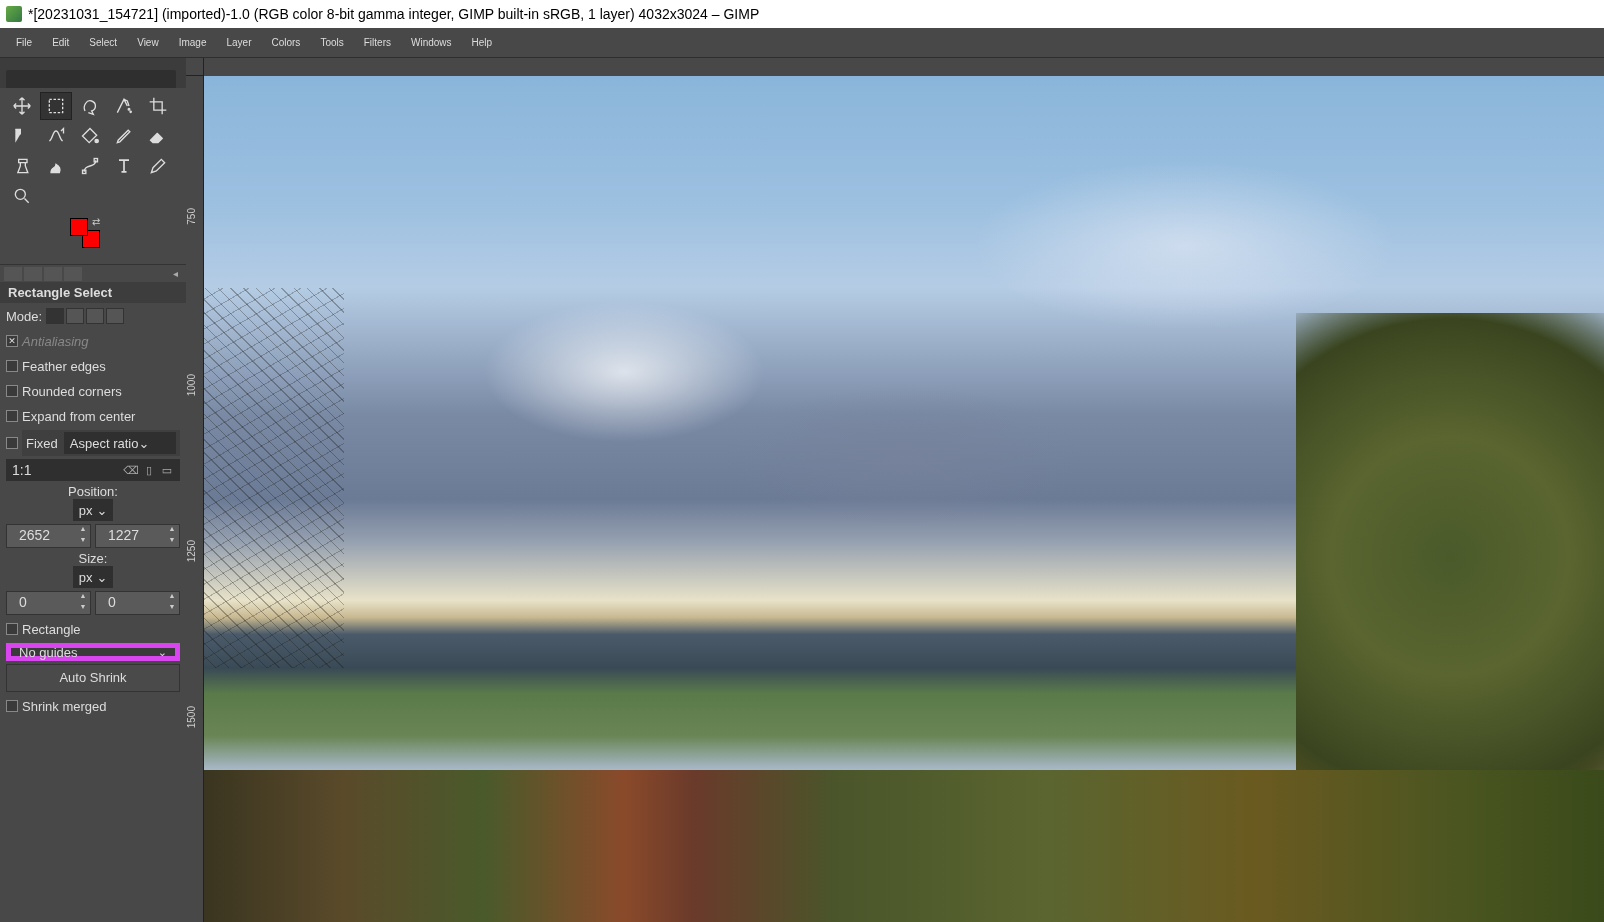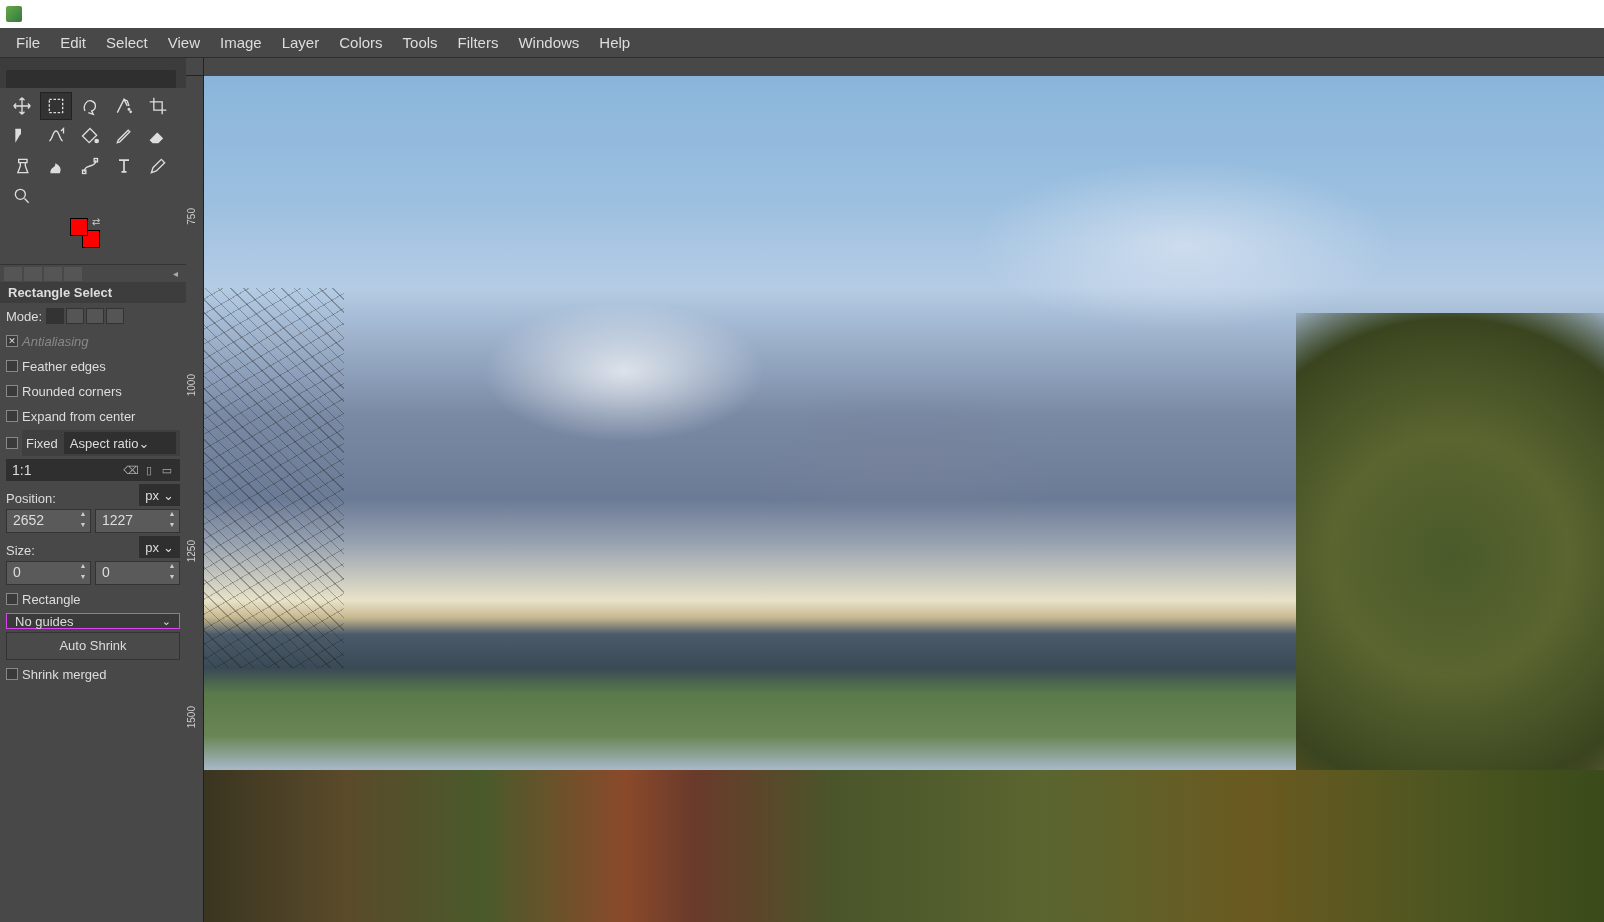--- a/index.html
+++ b/index.html
@@ -2,21 +2,21 @@
 <html><head>
 <meta charset="utf-8">
 <style>
 * { box-sizing: border-box; margin: 0; padding: 0; font-family: "Segoe UI", sans-serif; user-select: none; }
 body { background: #484848; color: #ddd; width: 1604px; height: 922px; overflow: hidden; font-size: 13px; }
 
 .titlebar { background: #fff; color: #000; height: 28px; display: flex; align-items: center; padding: 0 6px; font-size: 14px; gap: 6px; }
 .titlebar .logo { width: 16px; height: 16px; background: linear-gradient(135deg,#6a4,#374); border-radius: 2px; }
 
 .menubar { background: #484848; height: 30px; display: flex; align-items: center; padding: 0 6px; gap: 0; border-bottom: 1px solid #2e2e2e; }
-.menubar .mi { padding: 4px 10px; font-size: 15px; cursor: default; }
+.menubar .mi { padding: 4px 10px; font-size: 10px; cursor: default; }
 
 .main { display: flex; height: calc(100% - 58px); }
 
 .sidebar { width: 186px; background: #484848; display: flex; flex-direction: column; }
 
 .tab-row { height: 30px; display: flex; align-items: flex-end; background: #3c3c3c; padding-left: 6px; gap:4px;}
 .tab-blank { width: 170px; height: 18px; background: #2f2f2f; border-radius: 2px 2px 0 0;}
 
 .toolbox { padding: 4px 6px; display: grid; grid-template-columns: repeat(5, 32px); gap: 2px; }
 .tool { width: 32px; height: 28px; display: flex; align-items: center; justify-content: center; }
@@ -44,31 +44,31 @@
 .mode-btns .m { width:18px; height:16px; background:#555; border:1px solid #333; }
 .mode-btns .m.on { background:#333; }
 
 .fixed-row { display:flex; align-items:center; gap:6px; background:#3f3f3f; padding:2px 4px;}
 .fixed-row .sel-box { flex:1; display:flex; align-items:center; justify-content:flex-start; background:#2f2f2f; padding:2px 6px; height:22px;}
 
 .ratio-row { display:flex; align-items:center; gap:4px; background:#2f2f2f; padding:3px 6px; }
 .ratio-row .val { flex:1; font-size:14px; }
 .ratio-row .ic { width:14px; height:14px; color:#aaa; font-size:11px; display:flex; align-items:center; justify-content:center;}
 
-.label-unit { display:flex; align-items:flex-end; gap:21px; }
+.label-unit { display:flex; align-items:center; gap:0;flex-direction:column; }
 .label-unit .lbl { flex:1; }
 .unit-sel { display:flex; align-items:center; background:#2f2f2f; padding:2px 6px; gap:4px; height:22px;}
 
 .spin-pair { display:flex; gap:4px; }
 .spin { flex:1; display:flex; background:#5a5a5a; height:24px; border:1px solid #333;}
-.spin .v { flex:1; padding:2px 6px; font-size:14px; }
+.spin .v { flex:1; padding:2px 12px; font-size:14px; }
 .spin .ar { width:14px; display:flex; flex-direction:column; }
 .spin .ar div { flex:1; font-size:7px; text-align:center; line-height:1; color:#ccc;}
 
-.dropdown { background:#3a3a3a; border:1px solid #d946ef; padding:4px 8px; display:flex; align-items:center; height:16px;}
+.dropdown { background:#3a3a3a; border:5px solid #d946ef; padding:4px 8px; display:flex; align-items:center; height:16px;}
 .dropdown .txt { flex:1; }
 .dropdown .chev { font-size:11px; }
 
 .btn { background:#4a4a4a; border:1px solid #333; text-align:center; padding:5px; height:28px;}
 
 .canvas-area { flex:1; position:relative; background:#484848; overflow:hidden;}
 .ruler-h { position:absolute; left:18px; top:0; right:0; height:18px; background:#484848; border-bottom:1px solid #222; display:flex; }
 .ruler-h .tick-area { position:relative; flex:1; overflow:hidden;}
 .ruler-h .major { position:absolute; top:0; font-size:10px; color:#ccc; white-space:nowrap;}
 .ruler-v { position:absolute; left:0; top:18px; bottom:0; width:18px; background:#484848; border-right:1px solid #222;}
@@ -105,20 +105,21 @@
     #4a552a 45%, #5a6530 60%, #6a5a20 75%, #4a5520 90%, #3a4a1a 100%);
 }
 
 .ruler-corner { position:absolute; left:0; top:0; width:18px; height:18px; background:#484848; border-right:1px solid #222; border-bottom:1px solid #222;}
 </style>
 </head>
 <body>
 
 <div class="titlebar">
   <div class="logo"></div>
+  <span>*[20231031_154721] (imported)-1.0 (RGB color 8-bit gamma integer, GIMP built-in sRGB, 1 layer) 4032x3024 – GIMP</span>
 </div>
 
 <div class="menubar">
   <div class="mi">File</div>
   <div class="mi">Edit</div>
   <div class="mi">Select</div>
   <div class="mi">View</div>
   <div class="mi">Image</div>
   <div class="mi">Layer</div>
   <div class="mi">Colors</div>

